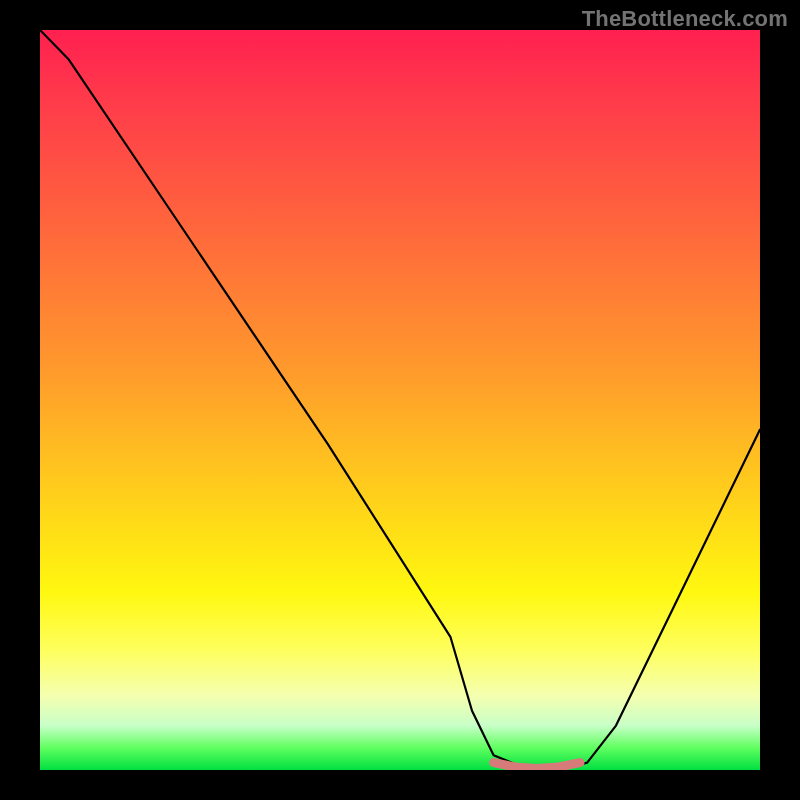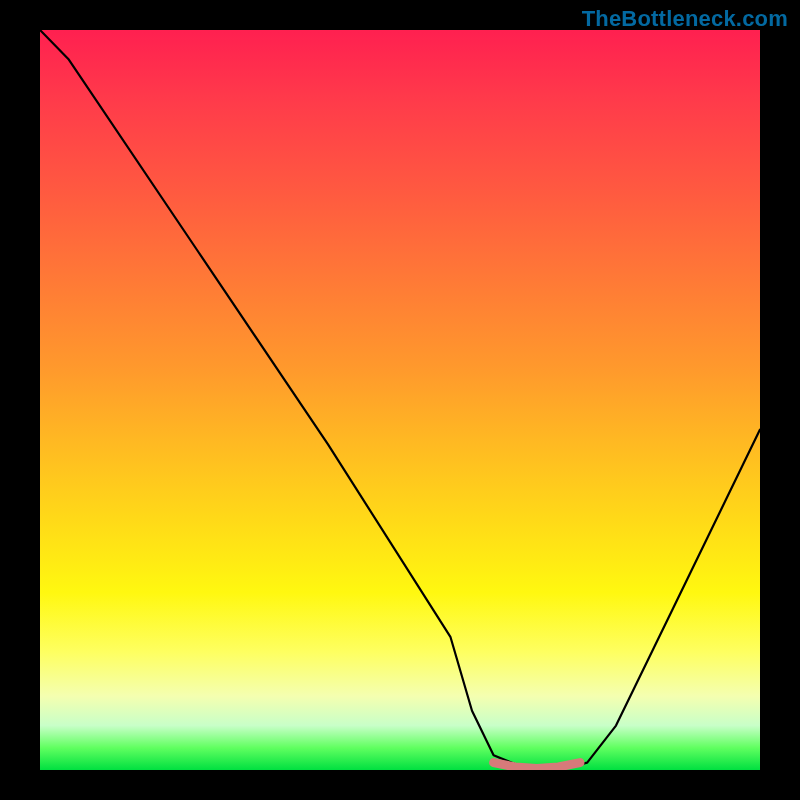--- a/index.html
+++ b/index.html
@@ -8,21 +8,21 @@
     height: 800px;
     background: #000;
     position: relative;
     font-family: Arial, Helvetica, sans-serif;
     overflow: hidden;
   }
   .watermark {
     position: absolute;
     top: 6px;
     right: 12px;
-    color: #0369a1;
+    color: #737373;
     font-size: 22px;
     font-weight: 600;
     z-index: 10;
     letter-spacing: 0.2px;
   }
   .plot-area {
     position: absolute;
     left: 40px;
     top: 30px;
     width: 720px;

